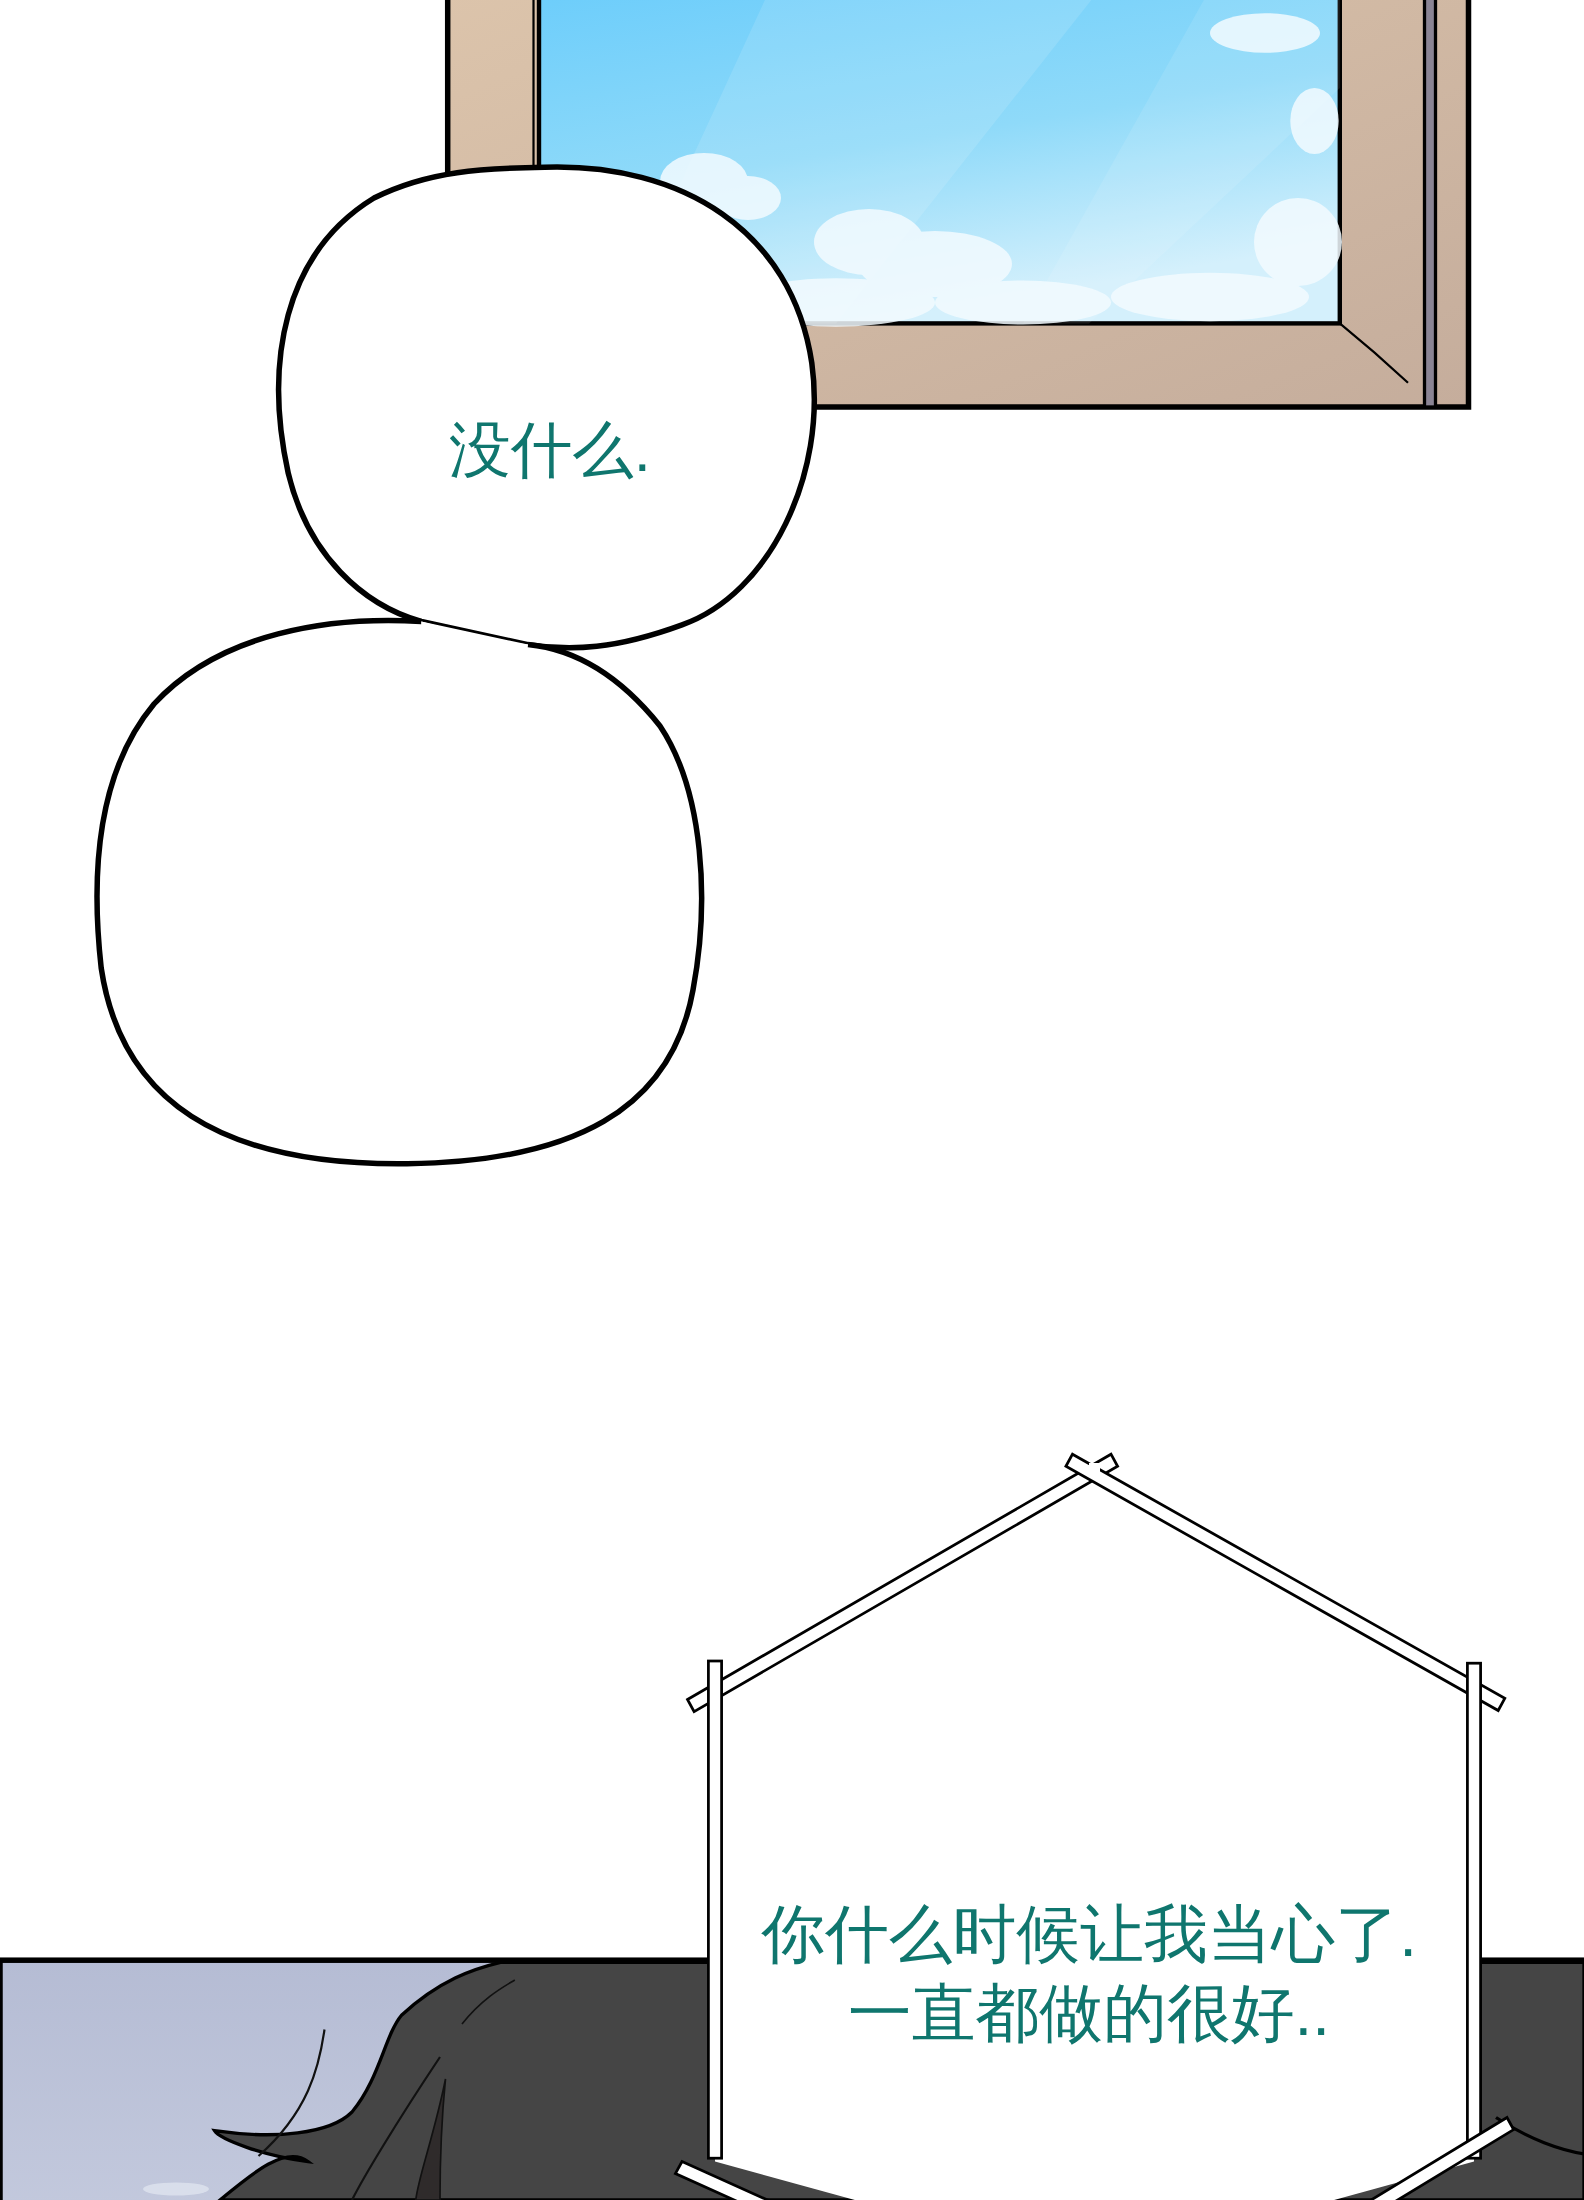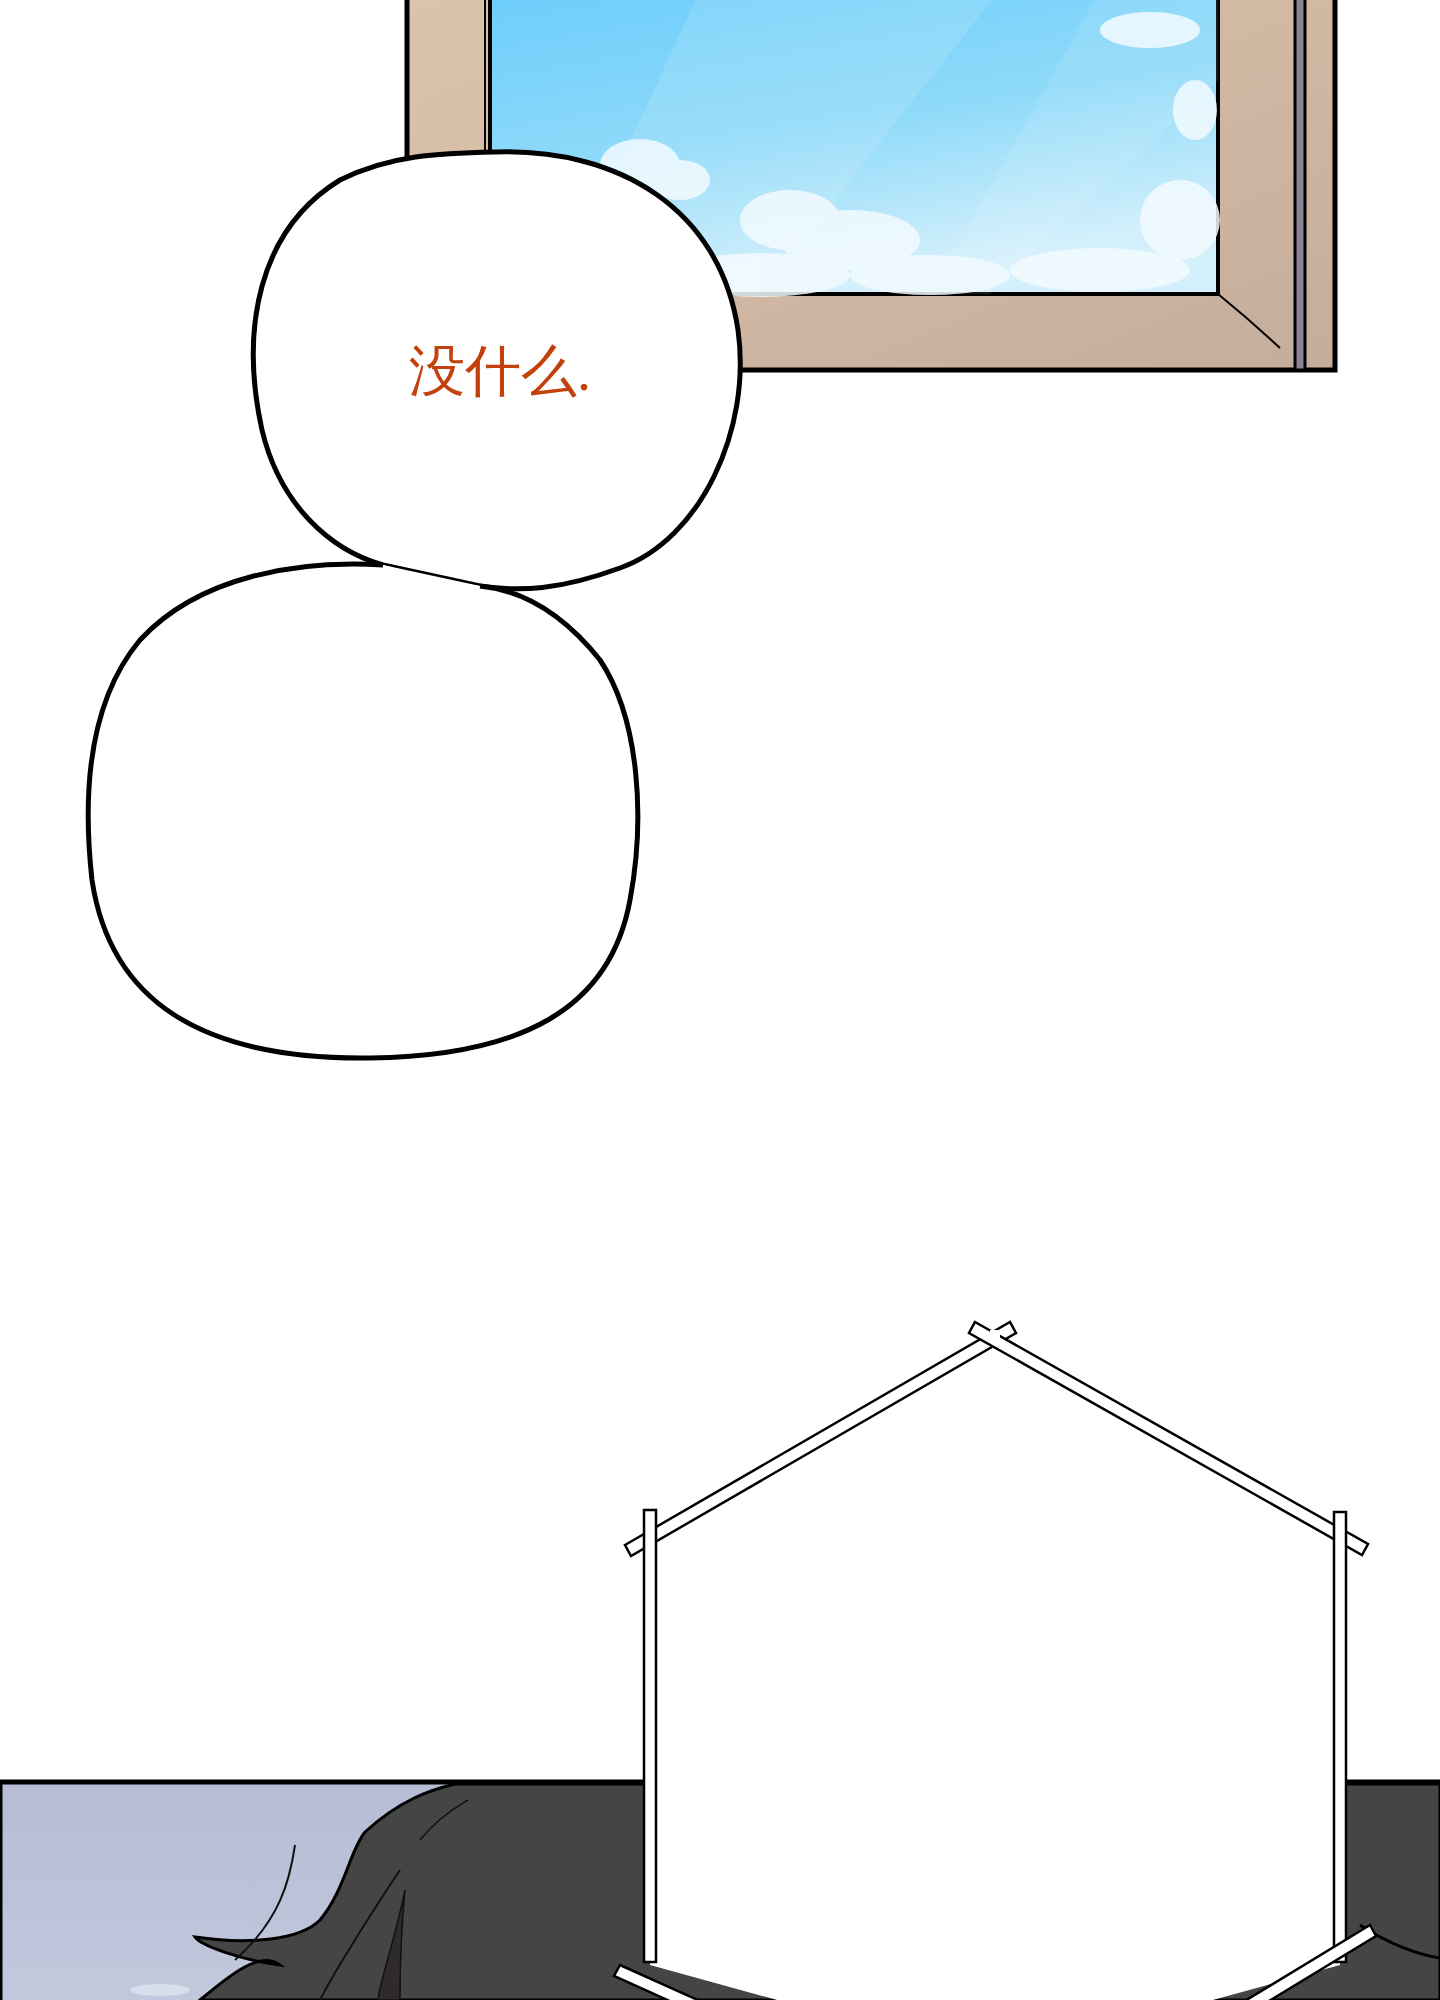--- a/index.html
+++ b/index.html
@@ -1,25 +1,26 @@
 <!DOCTYPE html>
 <html><head>
   <meta charset="utf-8">
   <style>
     html, body { margin: 0; padding: 0; background: #ffffff; }
     body { width: 1440px; height: 2000px; position: relative; overflow: hidden; }
     .canvas { position: absolute; left: 0; top: 0; width: 1440px; height: 2000px; }
     .layer { position: absolute; left: 0; top: 0; }
     .text-block {
       position: absolute;
-      font-family: Liberation Serif, serif;
-      color: #c2410c;
+      font-family: Liberation Sans, sans-serif;
+      color: #0f766e;
       text-align: center;
       line-height: 1.2;
       white-space: nowrap;
+      margin-top: 37px;
     }
     .text-block span { display: block; }
     #bubble1-text { left: 370px; top: 338px; width: 260px; font-size: 56px; }
     #bubble2-text { left: 170px; top: 752px; width: 360px; font-size: 56px; line-height: 72px; }
     #hex-text { left: 640px; top: 1686px; width: 700px; font-size: 58px; line-height: 72px; }
   </style>
 </head>
 <body>
 
 <div class="canvas">
@@ -136,14 +137,18 @@
     </g>
   </svg>
 
   <div class="text-block" id="bubble1-text">
     <span>没什么.</span>
   </div>
 
   <div class="text-block" id="bubble2-text">
   </div>
 
+  <div class="text-block" id="hex-text">
+    <span>你什么时候让我当心了.</span>
+    <span>一直都做的很好..</span>
+  </div>
 
 </div>
 
 </body></html>

